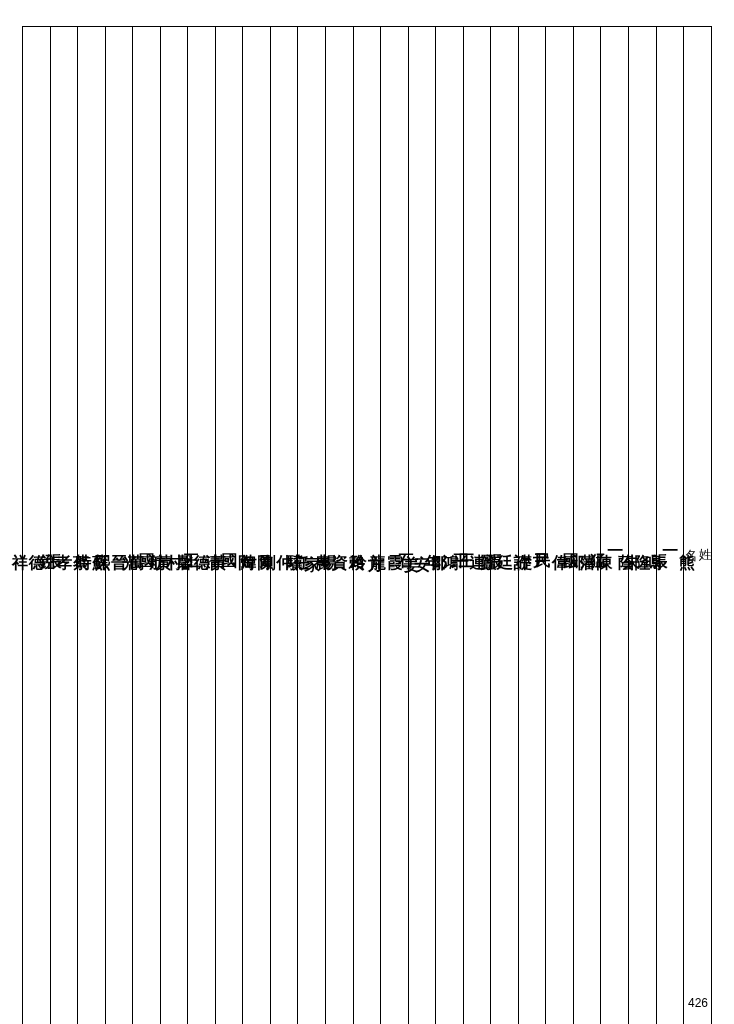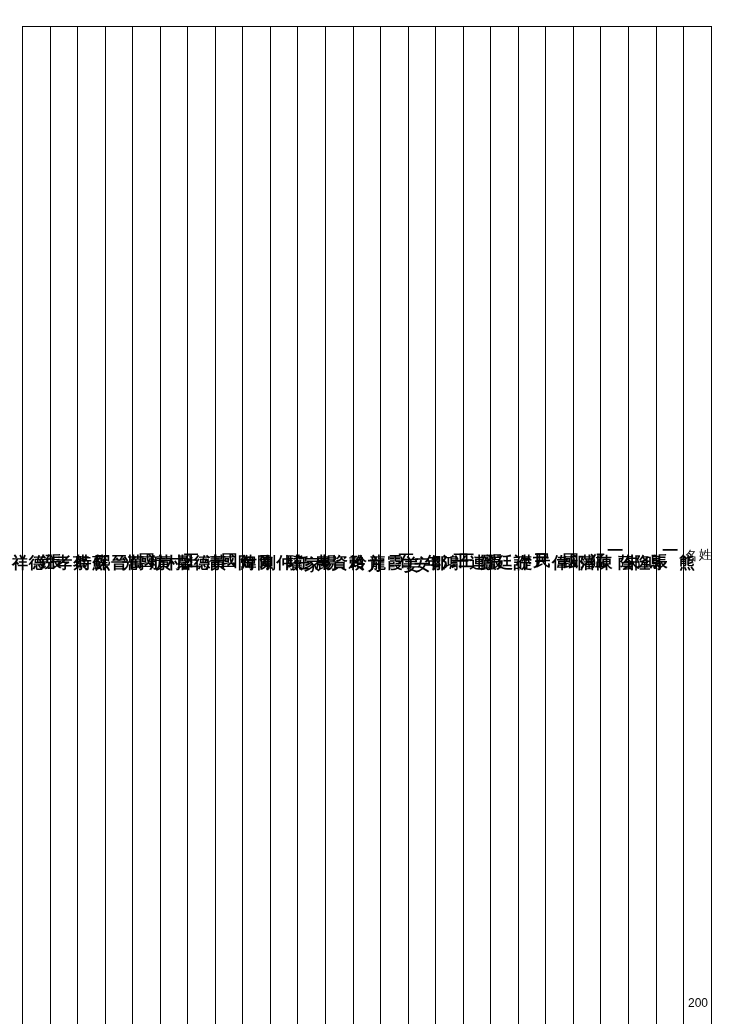--- a/index.html
+++ b/index.html
@@ -249,14 +249,14 @@
             <div class="cell-inner">
               <span class="v">姓
 名</span>
             </div>
           </td>
       </tr>
 
     </tbody>
   </table>
 
-  <div class="page-number">200</div>
+  <div class="page-number">426</div>
 </div>
 
 </body></html>

